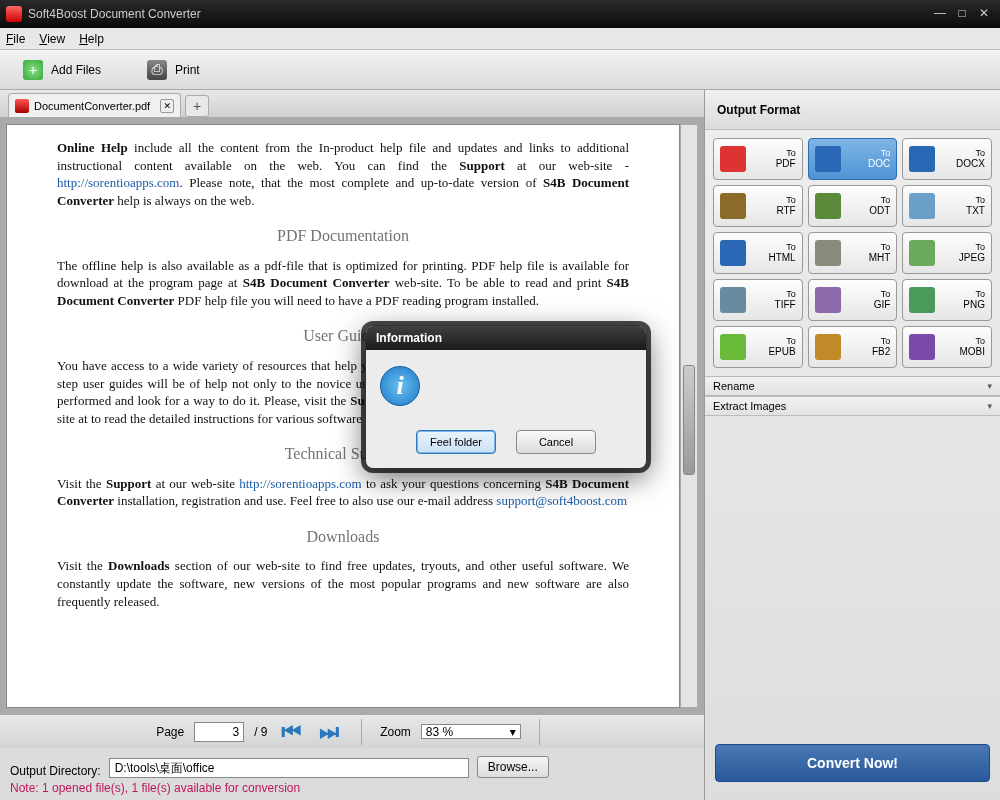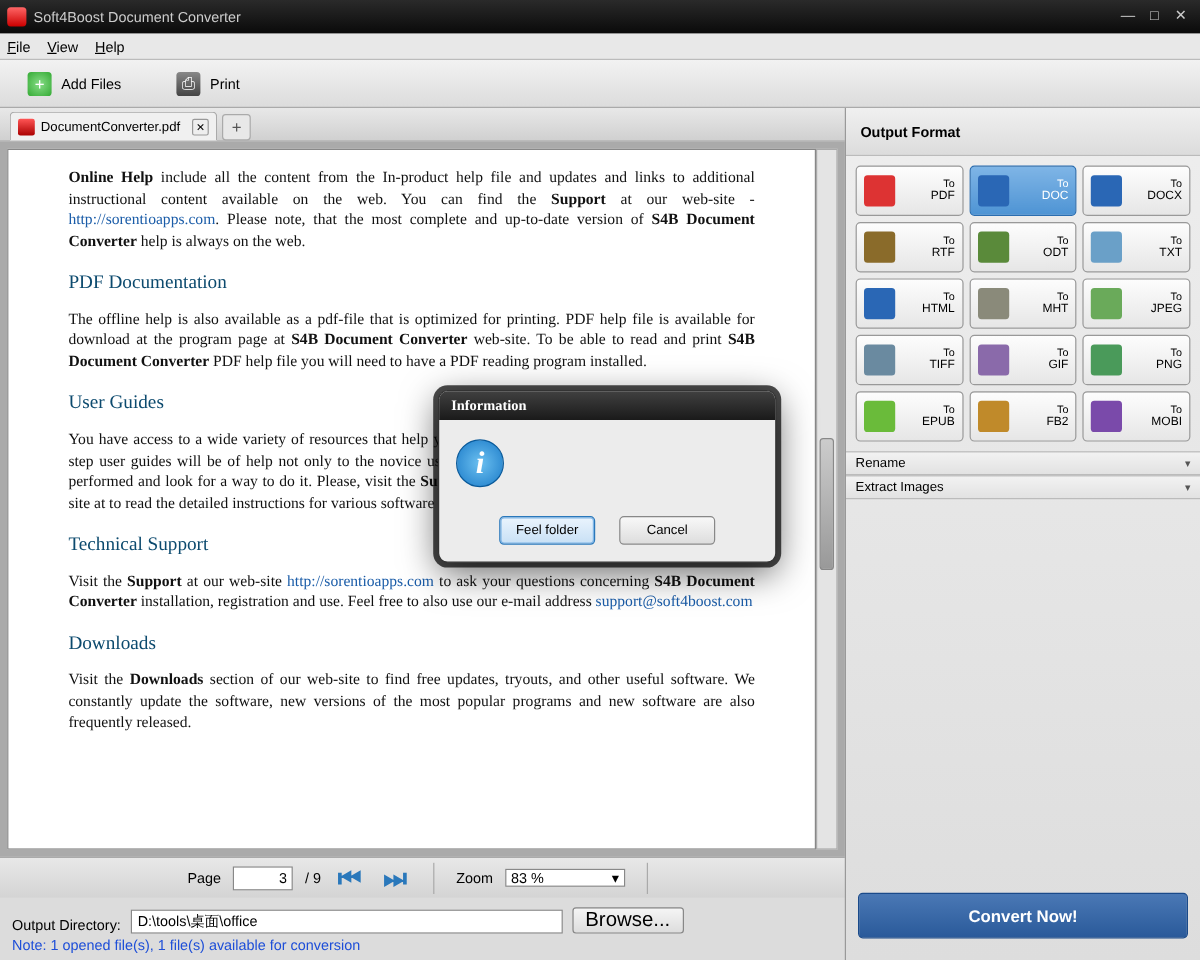--- a/index.html
+++ b/index.html
@@ -19,49 +19,49 @@
 .print-icon { background: linear-gradient(#888, #444); }
 .mainrow { flex: 1; display: flex; min-height: 0; }
 .leftpane { flex: 1; display: flex; flex-direction: column; background: #dcdcdc; min-width: 0; }
 .tabrow { height: 28px; background: linear-gradient(#e8e8e8, #d0d0d0); border-bottom: 1px solid #aaa; display: flex; align-items: flex-end; padding: 0 8px; }
 .filetab { height: 24px; background: #f0f0f0; border: 1px solid #aaa; border-bottom: none; border-radius: 4px 4px 0 0; display: flex; align-items: center; padding: 0 6px; font-size: 11px; margin-right: 4px; }
 .filetab .pdf-i { width: 14px; height: 14px; background: linear-gradient(#f55, #a00); margin-right: 5px; border-radius: 2px; }
 .filetab .close { width: 14px; height: 14px; border: 1px solid #999; border-radius: 2px; margin-left: 10px; font-size: 9px; line-height: 12px; text-align: center; cursor: pointer; background: #eee; }
 .addtab { width: 24px; height: 22px; border: 1px solid #aaa; border-radius: 3px; background: #e8e8e8; text-align: center; line-height: 20px; font-size: 14px; color: #555; cursor: pointer; }
 .docwrap { flex: 1; background: #aaa; padding: 6px; display: flex; min-height: 0; }
 .docpage { flex: 1; background: #fff; overflow: hidden; position: relative; padding: 14px 50px; font-family: 'Times New Roman', serif; font-size: 13px; color: #111; line-height: 1.35; border: 1px solid #888; }
-.docpage h3 { font-family: 'Times New Roman', serif; font-size: 16px; font-weight: normal; margin: 16px 0 10px; color: #0c4a6e; }
+.docpage h3 { font-family: 'Times New Roman', serif; font-size: 16px; font-weight: normal; margin: 16px 0 10px; color: #737373; text-align: center; }
 .docpage p { text-align: justify; margin-bottom: 8px; }
 .docpage a { color: #1a5ca8; text-decoration: none; }
 .vscroll { width: 18px; background: #e4e4e4; border: 1px solid #aaa; position: relative; }
 .vscroll .thumb { position: absolute; left: 2px; right: 2px; top: 240px; height: 110px; background: linear-gradient(#ccc, #999); border-radius: 3px; border: 1px solid #888; }
 .pagebar { height: 34px; background: linear-gradient(#e8e8e8, #d4d4d4); border-top: 1px solid #aaa; display: flex; align-items: center; justify-content: center; font-size: 12px; gap: 10px; }
 .pginput { width: 50px; height: 20px; border: 1px solid #888; background: #fff; text-align: right; padding: 0 4px; font-size: 12px; }
 .navbtn { color: #2a78bb; font-size: 22px; font-weight: bold; cursor: pointer; padding: 0 4px; }
 .zoomsel { width: 100px; height: 15px; border: 1px solid #888; background: #fff; padding: 0 4px; font-size: 12px; display: inline-flex; align-items: center; justify-content: space-between; }
 .sep { width: 1px; height: 26px; background: #aaa; margin: 0 8px; }
 .outputrow { height: 30px; display: flex; align-items: flex-end; padding: 0 10px; font-size: 12px; gap: 8px; }
 .outinput { flex: 0 0 360px; height: 20px; border: 1px solid #888; background: #fff; padding: 0 5px; font-size: 12px; }
-.browse { height: 22px; padding: 0 10px; border: 1px solid #888; background: linear-gradient(#f5f5f5, #ddd); border-radius: 3px; cursor: pointer; font-size: 17px; }
-.noterow { height: 22px; padding: 3px 10px 5px; font-size: 12px; color: #1d4ed8; }
+.browse { height: 22px; padding: 0 10px; border: 1px solid #888; background: linear-gradient(#f5f5f5, #ddd); border-radius: 3px; cursor: pointer; font-size: 12px; }
+.noterow { height: 22px; padding: 3px 10px 5px; font-size: 12px; color: #be185d; }
 .rightpane { width: 296px; background: linear-gradient(#eee, #ddd); border-left: 1px solid #999; display: flex; flex-direction: column; }
 .rp-head { height: 40px; display: flex; align-items: center; padding: 0 12px; font-weight: bold; font-size: 12px; border-bottom: 1px solid #bbb; background: linear-gradient(#f0f0f0, #dcdcdc); }
 .fmtgrid { padding: 8px; display: grid; grid-template-columns: repeat(3, 1fr); gap: 5px; }
 .fmtbtn { height: 42px; border: 1px solid #999; border-radius: 4px; background: linear-gradient(#fdfdfd, #e6e6e6); cursor: pointer; display: flex; align-items: center; padding: 0 6px; font-size: 10px; }
 .fmtbtn.sel { background: linear-gradient(#7fb5e6, #4e94d4); border-color: #2a6db0; color: #fff; }
 .fmt-icon { width: 26px; height: 26px; border-radius: 3px; margin-right: 4px; display: flex; align-items: center; justify-content: center; font-size: 10px; font-weight: bold; color: #fff; }
 .fmt-text { flex: 1; text-align: right; line-height: 1.1; }
 .fmt-text .to { display: block; font-size: 9px; }
 .fmt-text .nm { display: block; font-size: 10px; }
 .accord { border-top: 1px solid #bbb; border-bottom: 1px solid #bbb; height: 20px; background: linear-gradient(#f2f2f2, #e2e2e2); display: flex; align-items: center; padding: 0 8px; font-size: 11px; cursor: pointer; justify-content: space-between; }
 .accord .chev { font-size: 9px; color: #555; }
 .convertwrap { flex: 1; display: flex; align-items: flex-end; justify-content: center; padding: 10px; }
 .convertbtn { width: 276px; height: 38px; background: linear-gradient(#4a78b5, #2a5a9a); border: 1px solid #1a4a8a; border-radius: 4px; color: #fff; font-weight: bold; font-size: 14px; display: flex; align-items: center; justify-content: center; cursor: pointer; margin-bottom: 8px; }
 .dialog { position: absolute; left: 365px; top: 325px; width: 282px; background: #ececec; border: 1px solid #333; border-radius: 8px; box-shadow: 0 0 0 4px rgba(0,0,0,0.7), 0 8px 30px rgba(0,0,0,0.6); z-index: 100; }
-.dlg-title { height: 24px; background: linear-gradient(#404040, #1a1a1a); color: #fff; border-radius: 7px 7px 0 0; padding: 0 10px; display: flex; align-items: center; font-size: 12px; font-weight: bold; font-family: Liberation Serif, serif; }
+.dlg-title { height: 24px; background: linear-gradient(#404040, #1a1a1a); color: #fff; border-radius: 7px 7px 0 0; padding: 0 10px; display: flex; align-items: center; font-size: 12px; font-weight: bold; }
 .dlg-body { padding: 16px 14px; display: flex; align-items: center; gap: 14px; font-size: 12px; }
 .info-icon { width: 40px; height: 40px; border-radius: 50%; background: radial-gradient(#6cc0f0, #1a7ac8); display: flex; align-items: center; justify-content: center; color: #fff; font-size: 26px; font-weight: bold; font-family: Georgia, serif; font-style: italic; border: 1px solid #0a5a9a; }
 .dlg-btns { padding: 8px 14px 14px; display: flex; justify-content: center; gap: 20px; }
 .dlgbtn { width: 80px; height: 24px; border: 1px solid #888; border-radius: 4px; background: linear-gradient(#f8f8f8, #ddd); font-size: 11px; cursor: pointer; display: flex; align-items: center; justify-content: center; }
 .dlgbtn.primary { border: 1px solid #2a78bb; box-shadow: 0 0 0 1px #7fb5e6 inset; background: linear-gradient(#eaf4fd, #c8e0f5); }
 </style>
 </head>
 <body>
 
 <div class="window">

